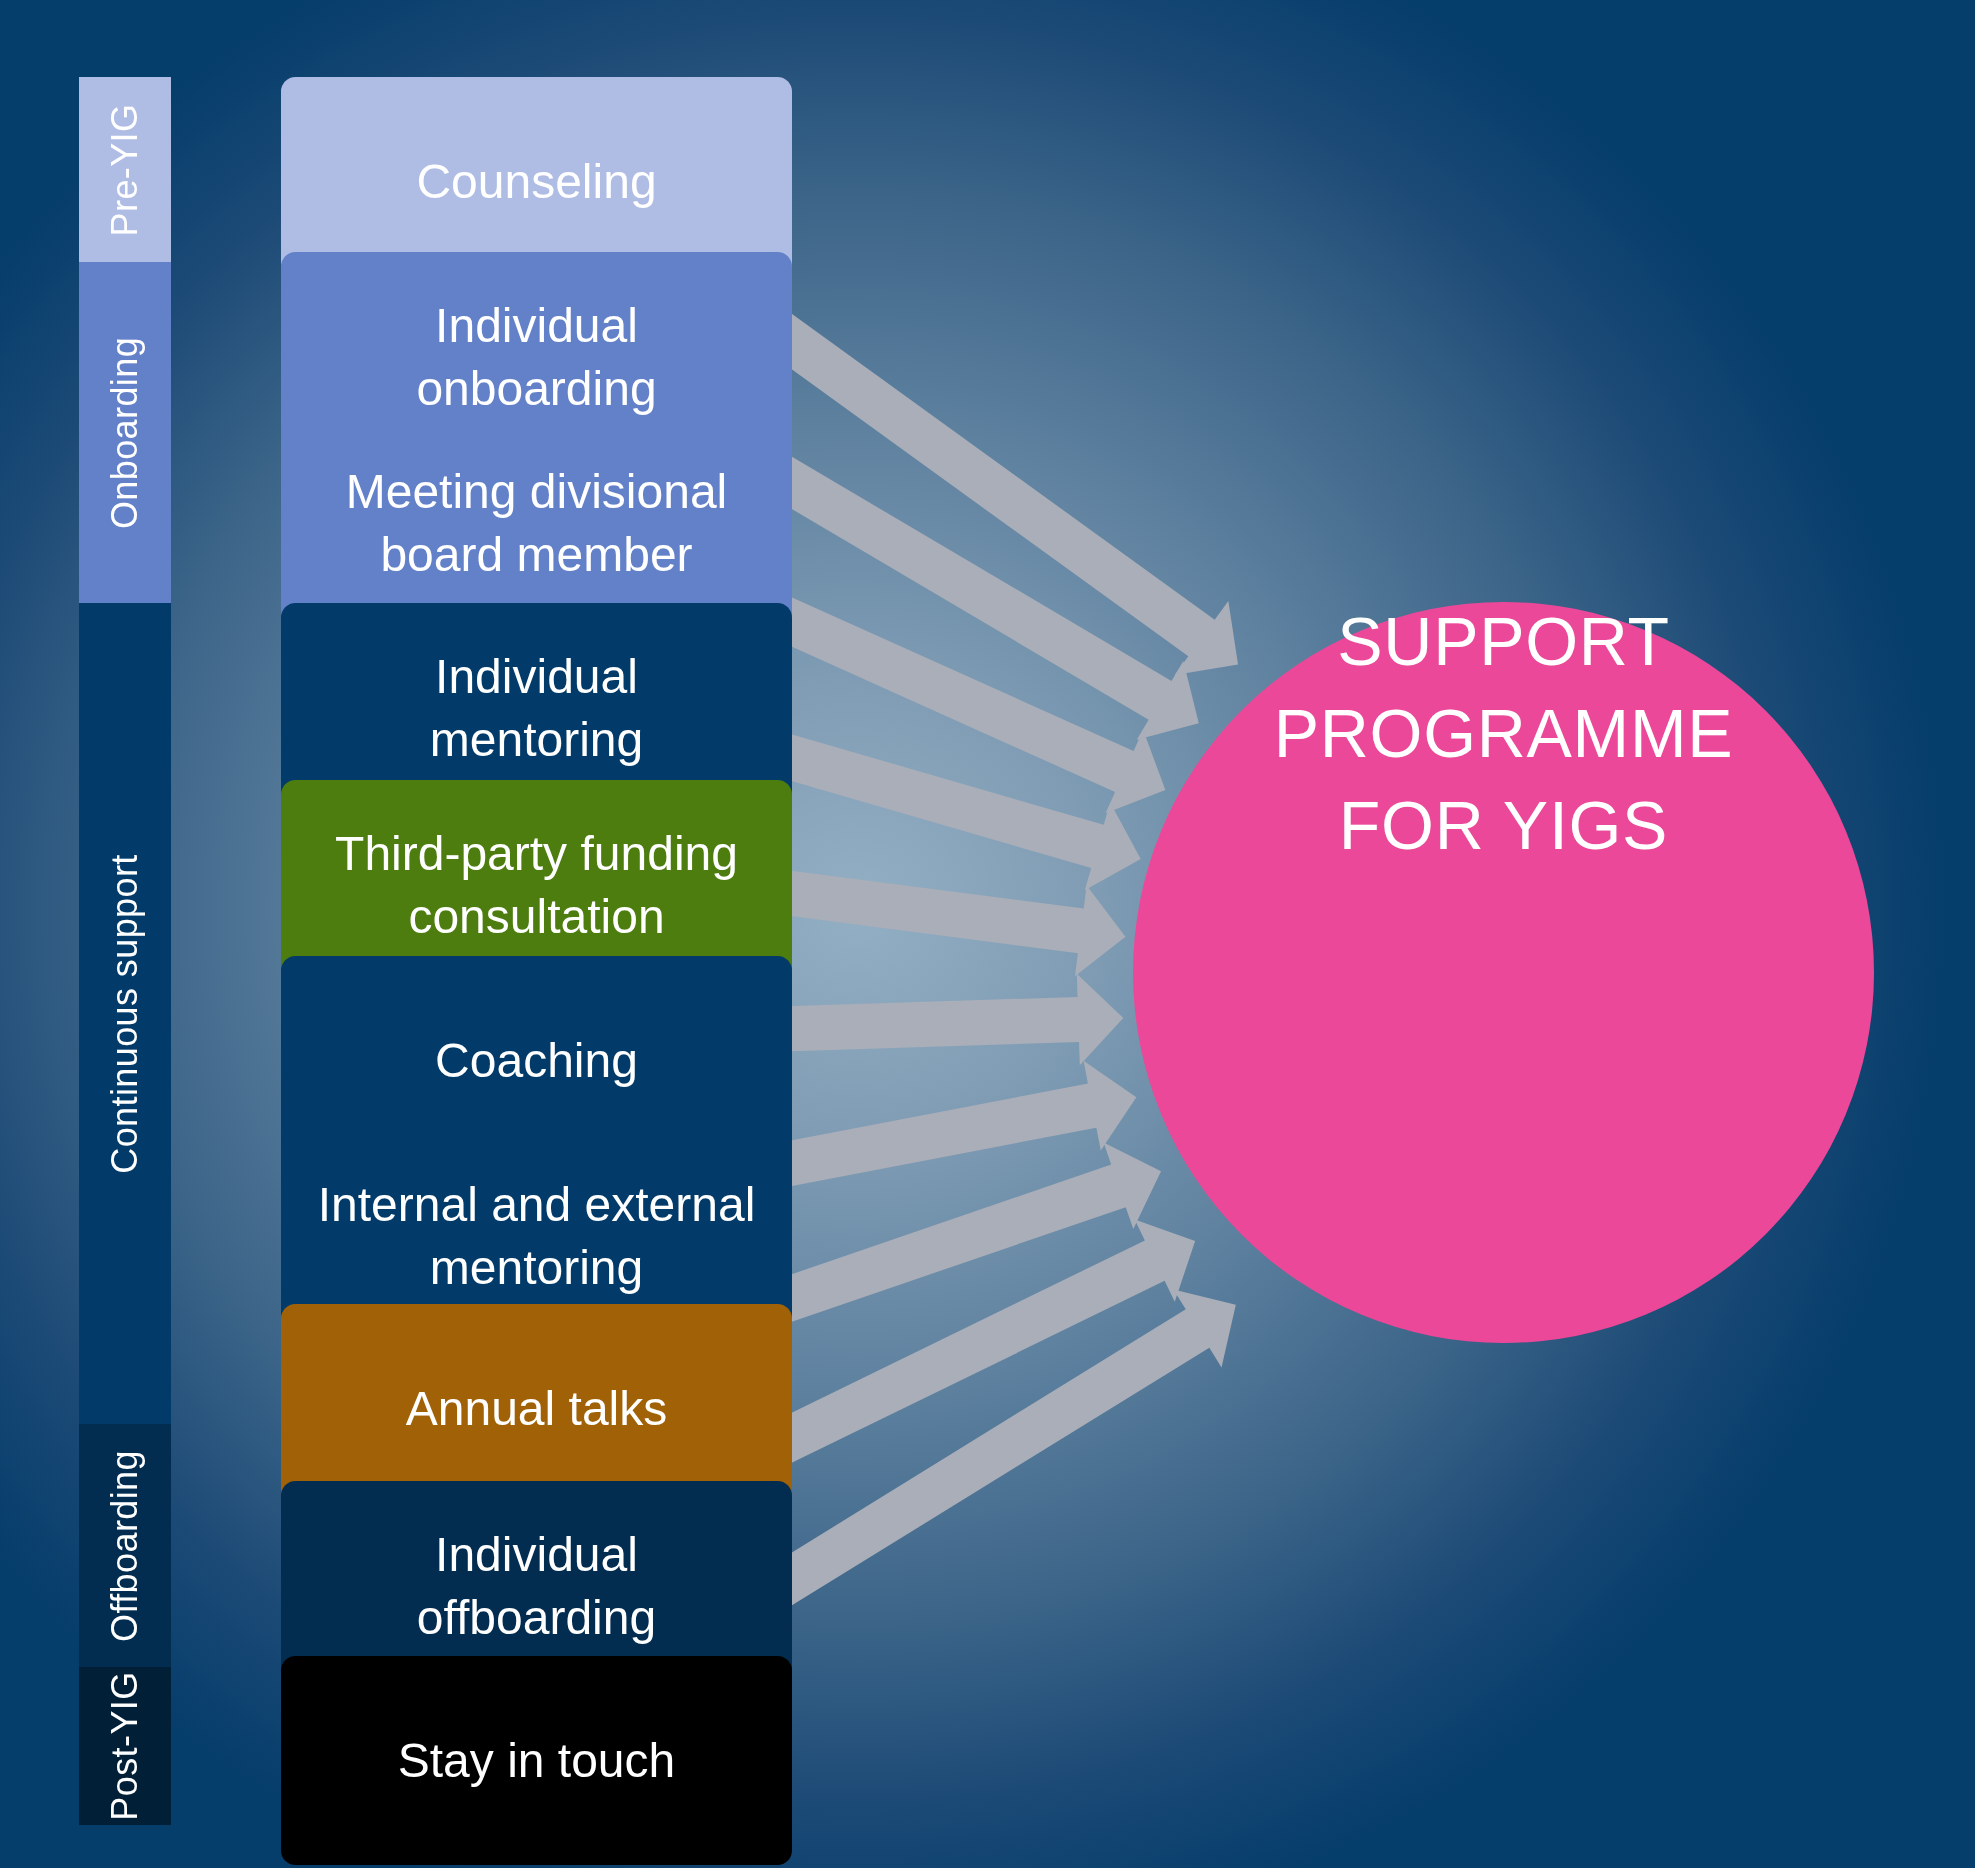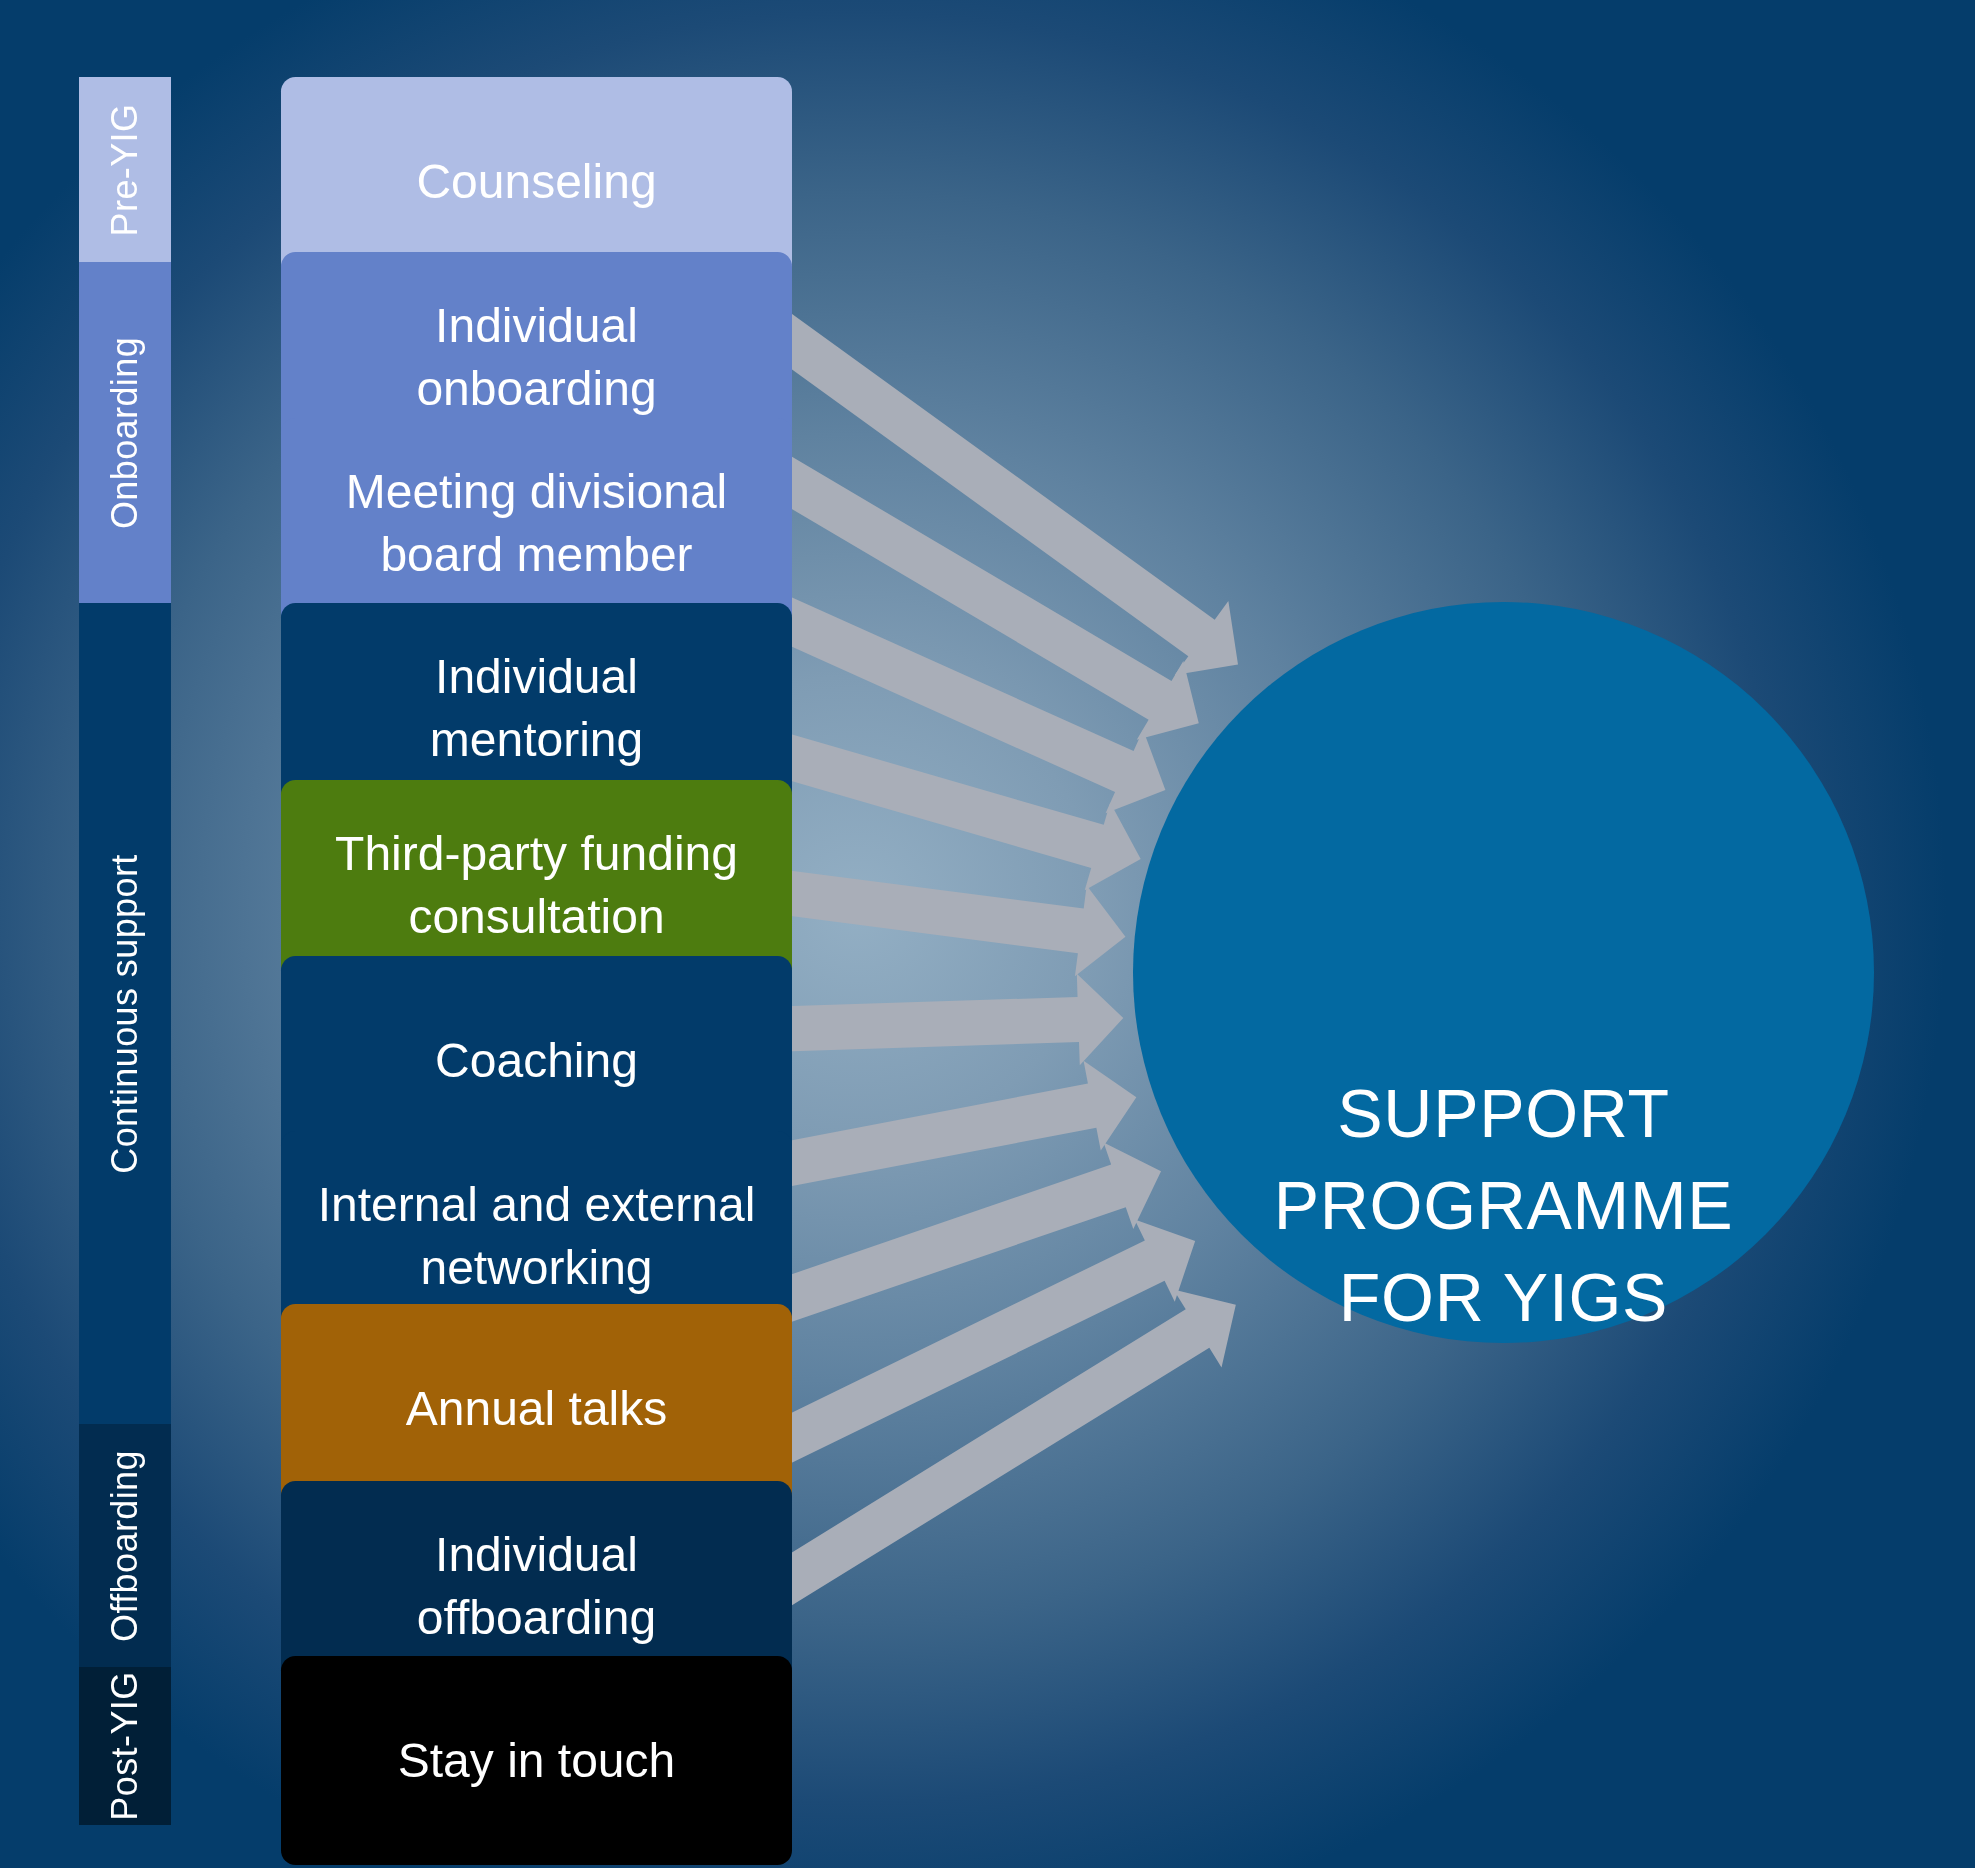--- a/index.html
+++ b/index.html
@@ -19,22 +19,22 @@
     white-space: nowrap; color: #ffffff; font-size: 36px; letter-spacing: 0.4px;
   }
   .step-box {
     position: absolute; left: 281px; width: 511px; height: 209px;
     border-radius: 14.5px; display: flex; align-items: center; justify-content: center;
     text-align: center; color: #ffffff; font-size: 48px; line-height: 63px;
   }
   .step-box span { display: block; white-space: pre-line; }
   .hub {
     position: absolute; left: 1133px; top: 602px; width: 741px; height: 741px;
-    border-radius: 50%; background: #0369a1;
-    display: flex; align-items: flex-end; justify-content: center; text-align: center;
+    border-radius: 50%; background: #ec4899;
+    display: flex; align-items: flex-start; justify-content: center; text-align: center;
   }
   .hub-title { color: #ffffff; font-size: 68px; line-height: 92px; white-space: pre-line; letter-spacing: 0.7px; margin-top: -7.3px; }
 </style>
 </head>
 <body>
 
 <svg id="arrows" xmlns="http://www.w3.org/2000/svg" viewBox="0 0 2720 2574">
     <polygon points="721.8,242.1 1636.6,903.8 1617.8,929.7 1705.0,915.0 1691.7,827.6 1672.9,853.5 758.2,191.9" fill="#a9aeb8"></polygon>
     <polygon points="724.2,484.7 1581.9,991.2 1565.6,1018.7 1651.0,996.0 1629.7,910.2 1613.4,937.8 755.8,431.3" fill="#a9aeb8"></polygon>
     <polygon points="727.3,727.3 1535.7,1090.8 1522.6,1120.0 1605.0,1088.0 1574.3,1005.1 1561.2,1034.3 752.7,670.7" fill="#a9aeb8"></polygon>
@@ -83,21 +83,21 @@
   </div>
   <div class="step-box" style="top:780px;background:#4d7c0f;">
     <span>Third-party funding
 consultation</span>
   </div>
   <div class="step-box" style="top:956px;background:#023b6a;">
     <span>Coaching</span>
   </div>
   <div class="step-box" style="top:1131px;background:#023b6a;">
     <span>Internal and external
-networking</span>
+mentoring</span>
   </div>
   <div class="step-box" style="top:1304px;background:#a16207;">
     <span>Annual talks</span>
   </div>
   <div class="step-box" style="top:1481px;background:#022c50;">
     <span>Individual
 offboarding</span>
   </div>
   <div class="step-box" style="top:1656px;background:#000000;">
     <span>Stay in touch</span>

